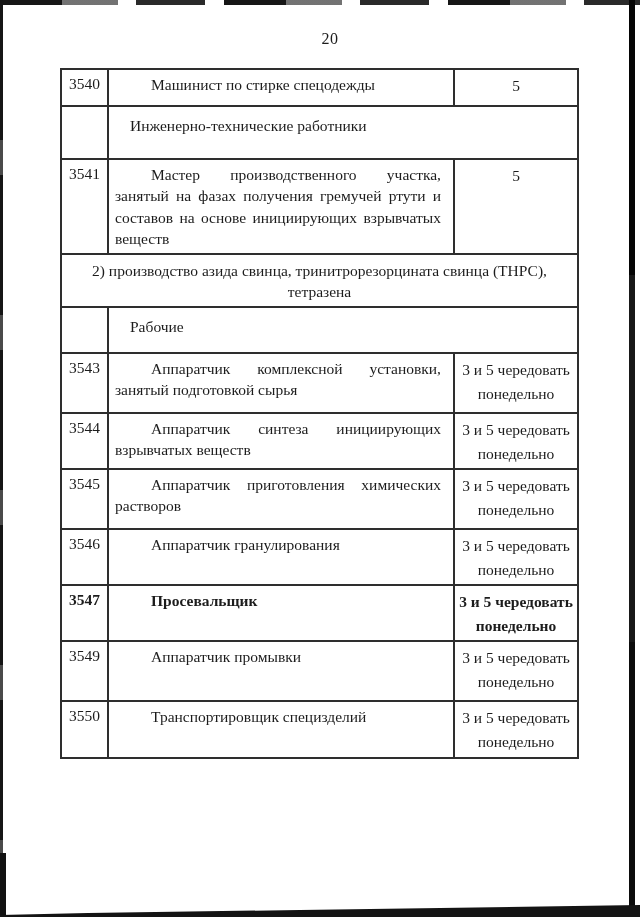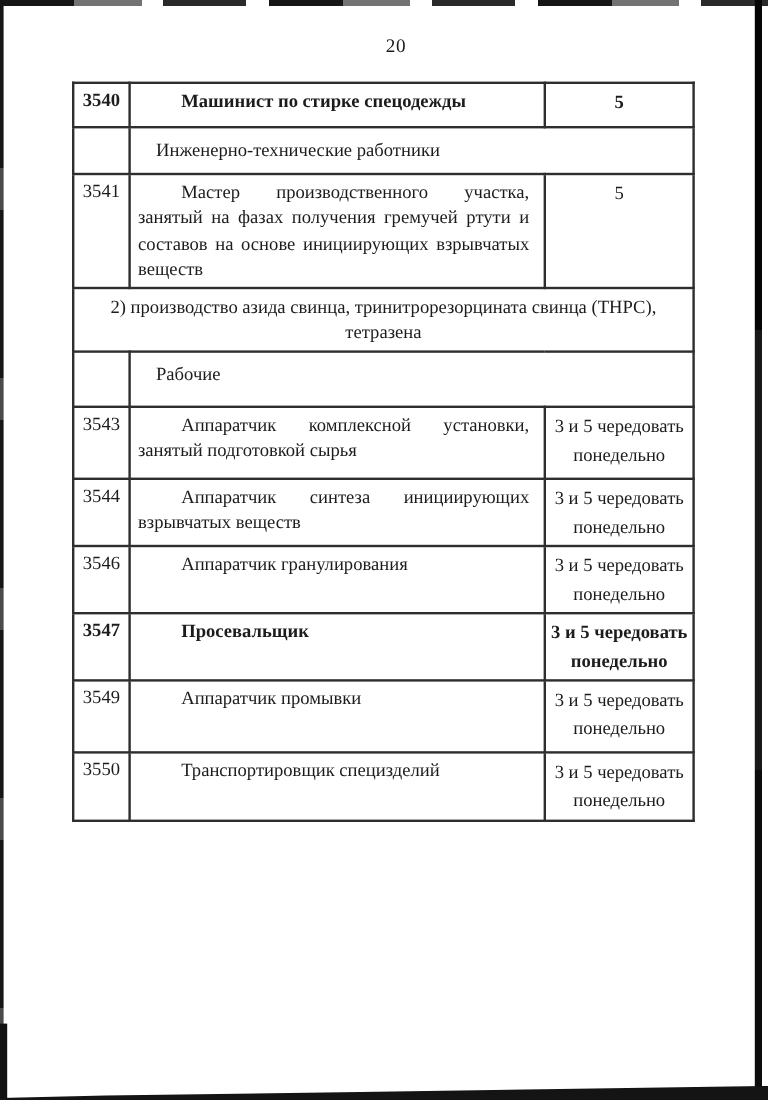--- a/index.html
+++ b/index.html
@@ -77,26 +77,26 @@
 
 <div class="page-number">20</div>
 
 <table class="doc">
   <colgroup>
     <col style="width:47px">
       <col style="width:346px">
       <col style="width:124px">
   </colgroup>
   <tbody id="table-body">
-      <tr style="height: 37px; font-weight: bold;">
+      <tr style="height: 37px;">
         <td class="c-id">3540</td>
         <td class="c-title">Машинист по стирке спецодежды</td>
         <td class="c-val">5</td>
       </tr>
-      <tr style="height: 39px;">
+      <tr style="height: 53px;">
         <td class="c-id"></td>
         <td class="c-sub" colspan="2">Инженерно-технические работники</td>
       </tr>
       <tr style="height: 67px; border-radius: 22px;">
         <td class="c-id">3541</td>
         <td class="c-title">Мастер производственного участка, занятый на фазах получения гремучей ртути и составов на основе инициирующих взрывчатых веществ</td>
         <td class="c-val">5</td>
       </tr>
       <tr style="height: 41px; padding-left: 16px;">
         <td class="c-section" colspan="3">2)  производство азида свинца, тринитрорезорцината свинца (ТНРС), тетразена</td>
@@ -106,20 +106,25 @@
         <td class="c-sub" colspan="2">Рабочие</td>
       </tr>
       <tr style="height: 60px;">
         <td class="c-id">3543</td>
         <td class="c-title">Аппаратчик комплексной установки, занятый подготовкой сырья</td>
         <td class="c-val">3 и 5 чередовать понедельно</td>
       </tr>
       <tr style="height: 53px;">
         <td class="c-id">3544</td>
         <td class="c-title">Аппаратчик синтеза инициирующих взрывчатых веществ</td>
+        <td class="c-val">3 и 5 чередовать понедельно</td>
+      </tr>
+      <tr style="height: 60px;">
+        <td class="c-id">3545</td>
+        <td class="c-title">Аппаратчик приготовления химических растворов</td>
         <td class="c-val">3 и 5 чередовать понедельно</td>
       </tr>
       <tr style="height: 55px;">
         <td class="c-id">3546</td>
         <td class="c-title">Аппаратчик гранулирования</td>
         <td class="c-val">3 и 5 чередовать понедельно</td>
       </tr>
       <tr style="height: 55px; font-weight: bold;">
         <td class="c-id">3547</td>
         <td class="c-title">Просевальщик</td>

